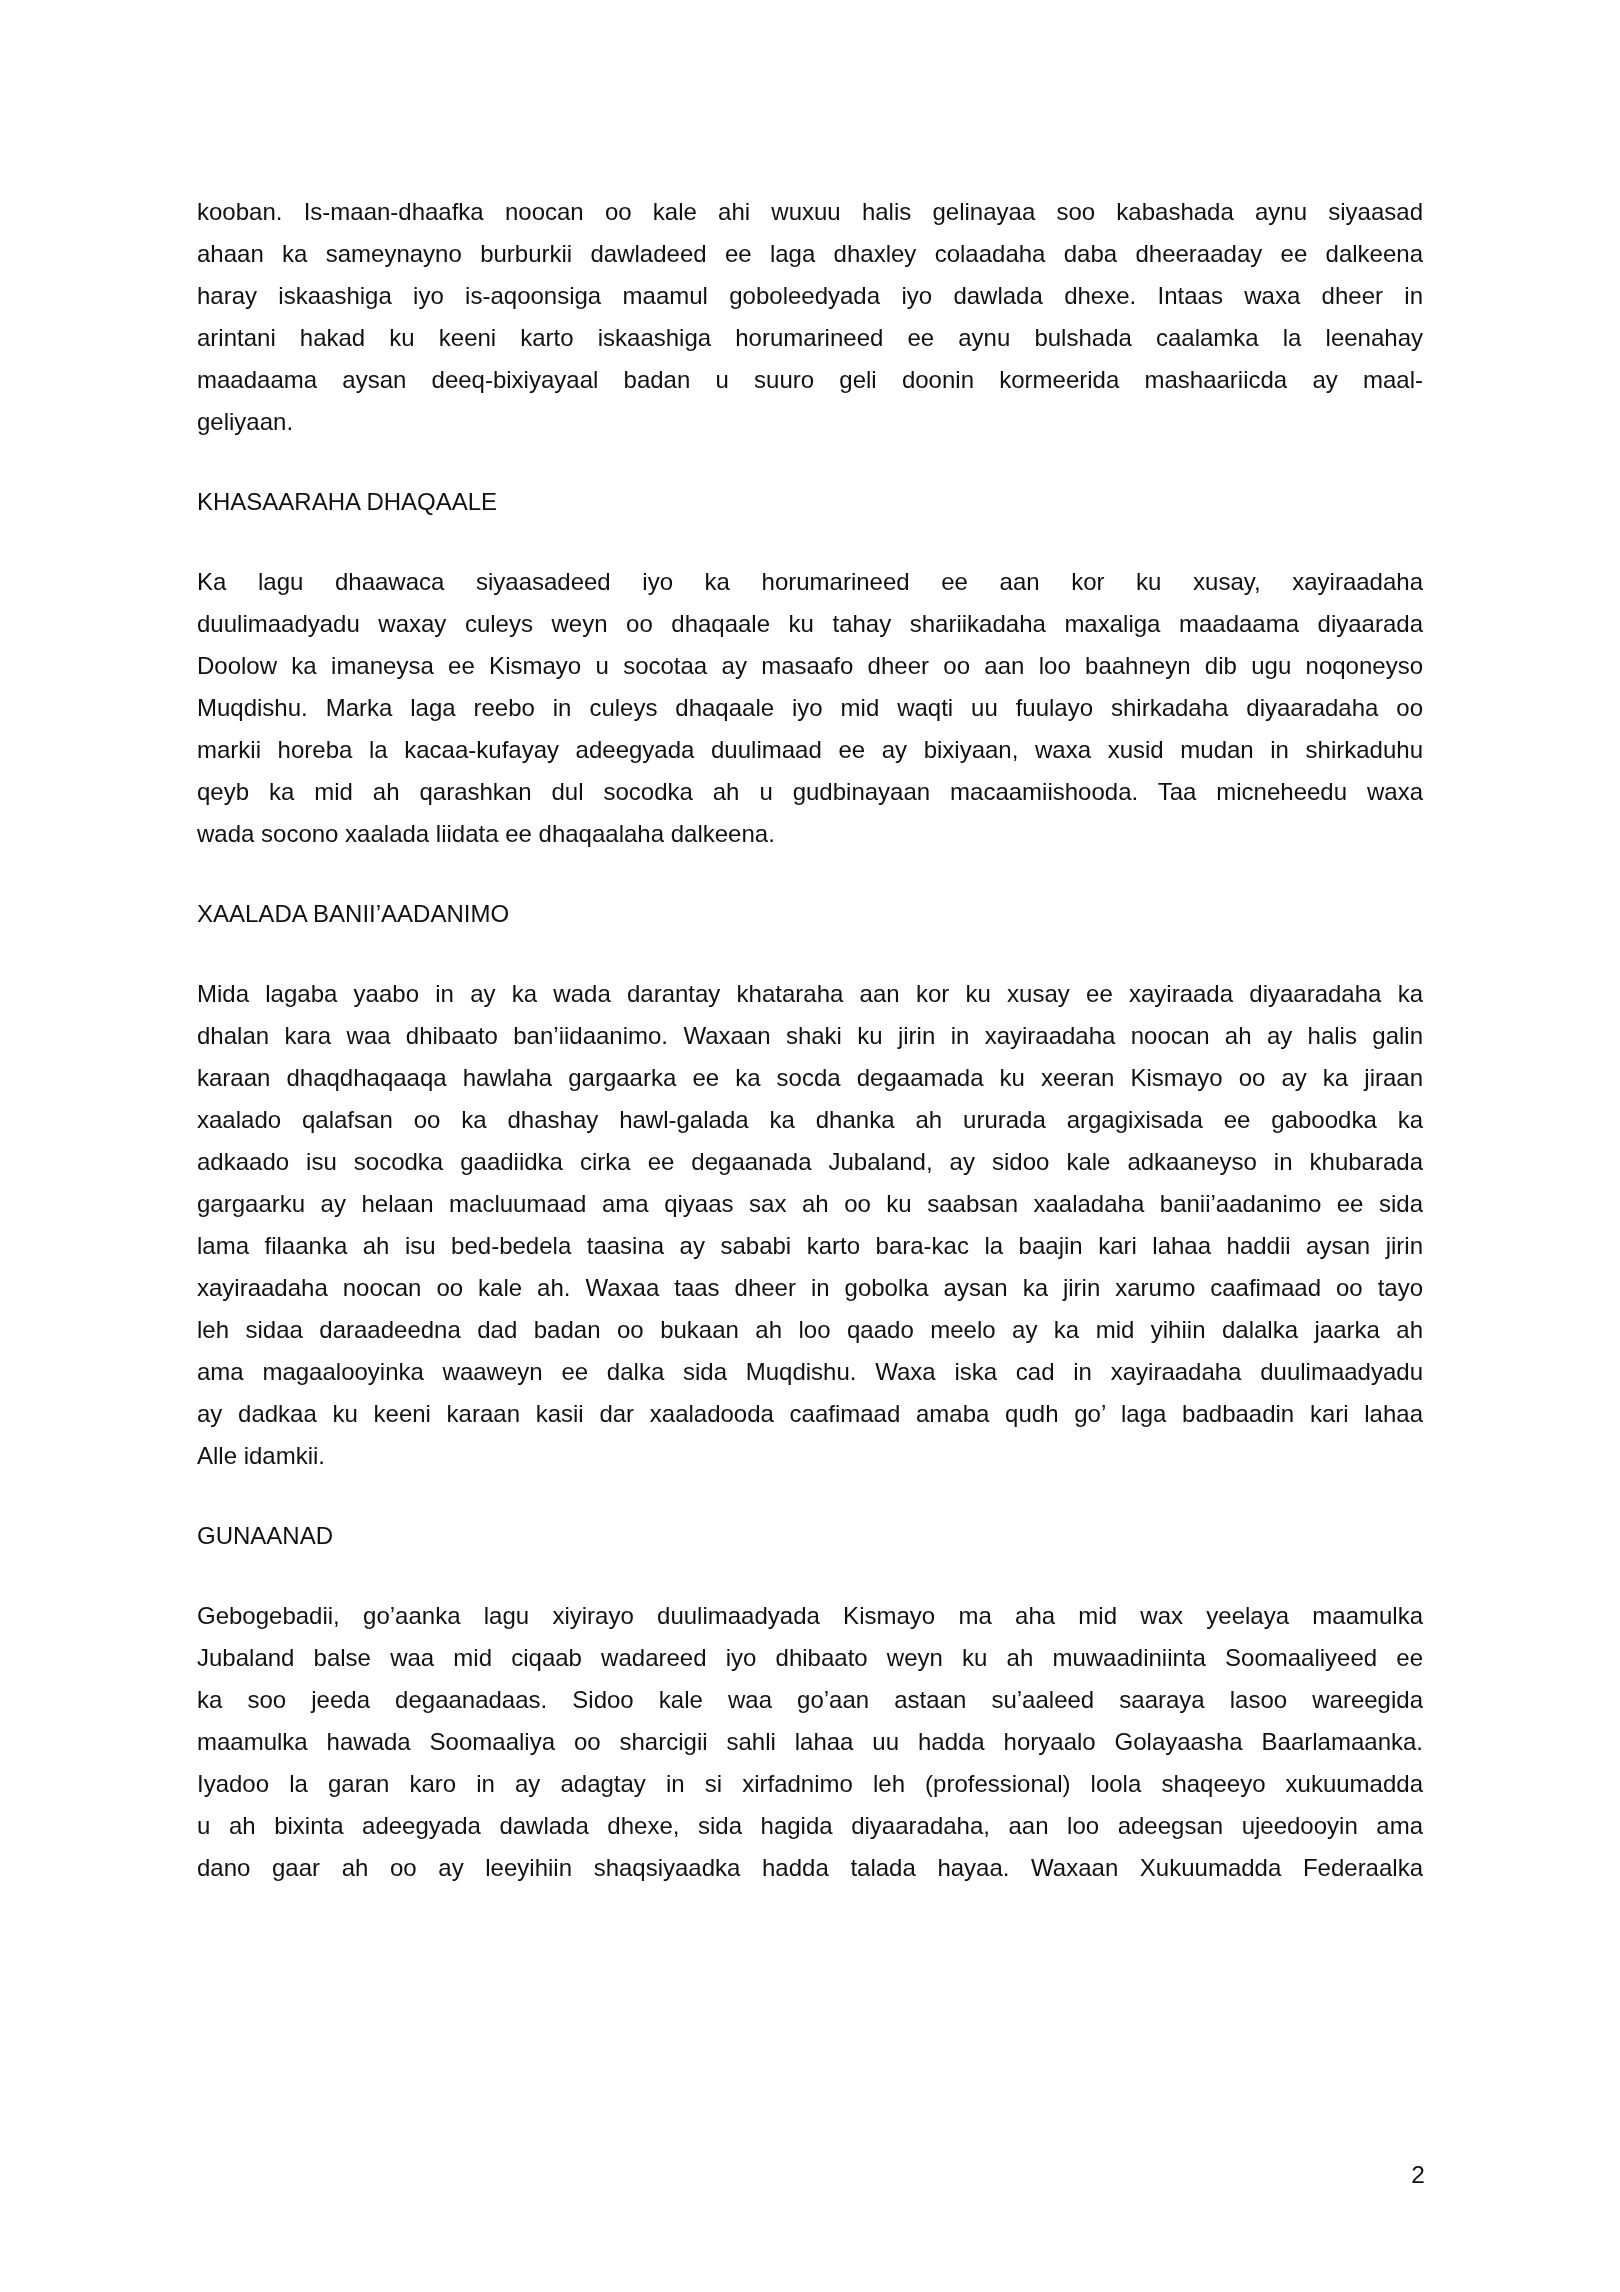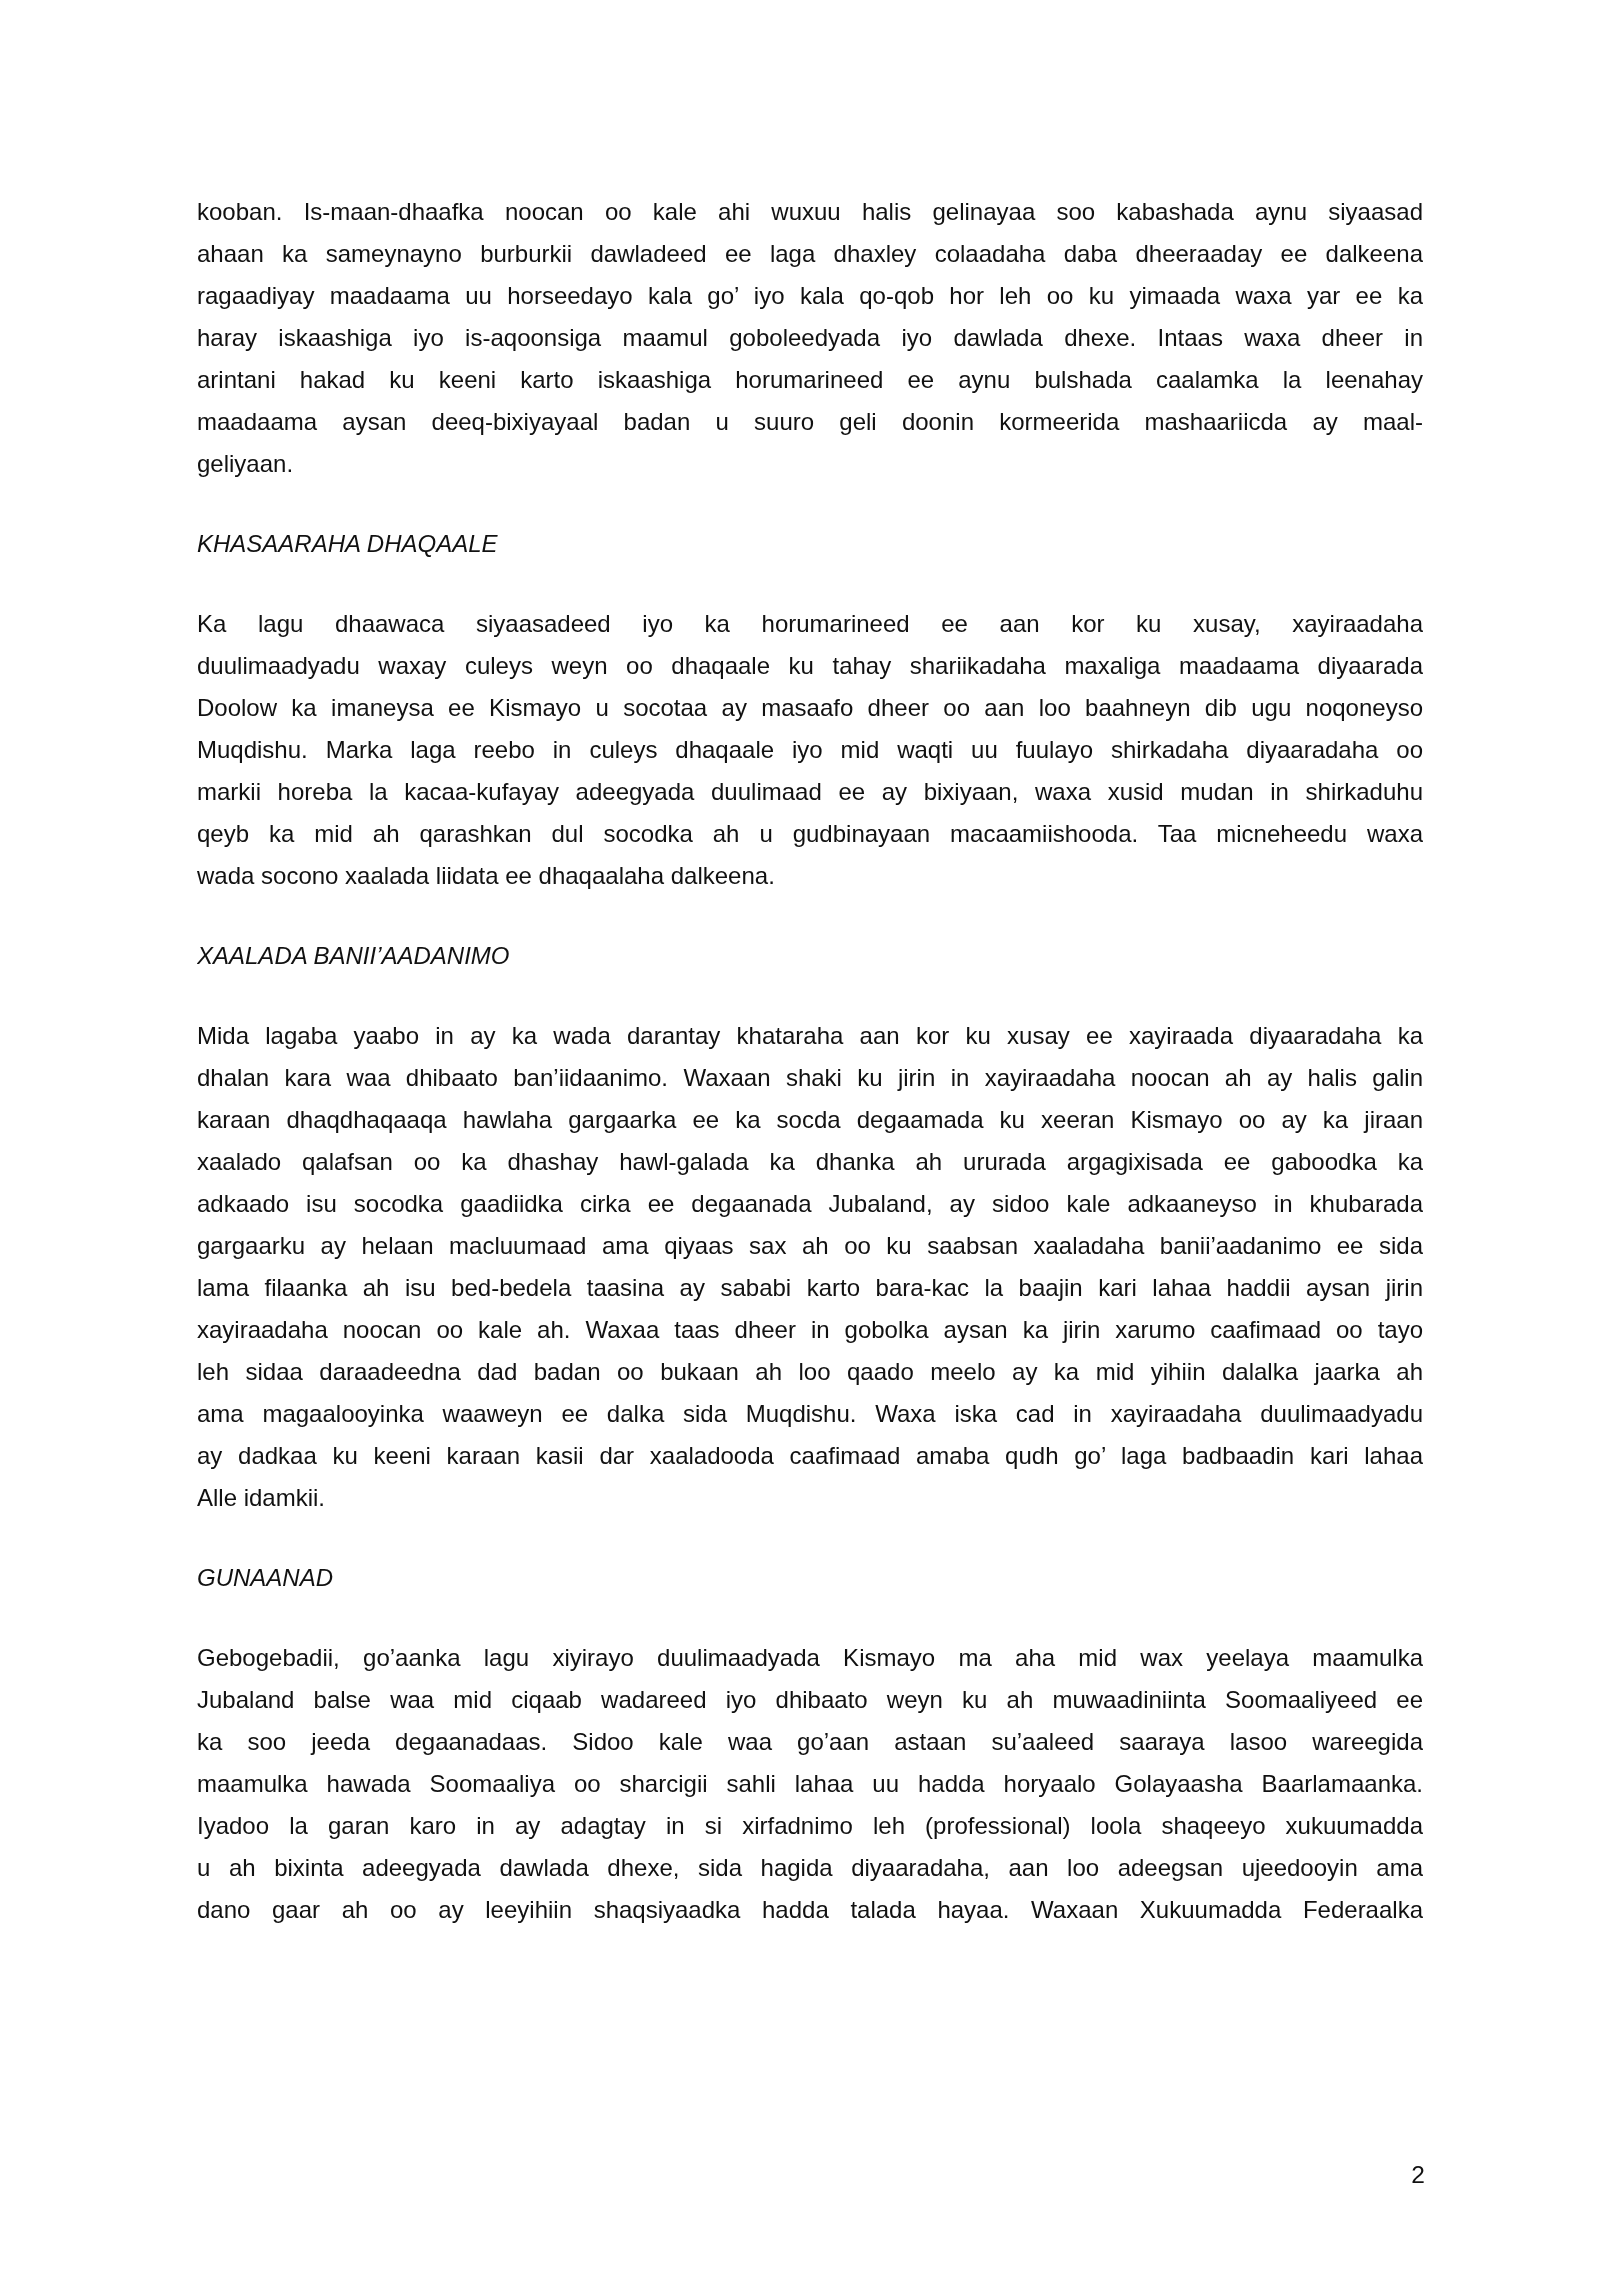--- a/index.html
+++ b/index.html
@@ -13,35 +13,34 @@
     font-family: "Liberation Sans", sans-serif;
     font-size: 24px; color: #111111;
   }
   .block { margin: 0 0 38px 0; }
   .line {
     display: block; height: 42px; line-height: 42px;
     text-align: justify; text-align-last: justify;
     white-space: normal; overflow: hidden;
   }
   .line.last { text-align: right; text-align-last: left; }
-  .heading .line { text-align: center; text-align-last: left; font-style: italic; }
+  .heading .line { text-align: center; text-align-last: left; }
   .page-number {
     position: absolute; left: 1392px; top: 2161px; width: 33px; text-align: right;
     font-family: "Liberation Sans", sans-serif; font-size: 24.5px; color: #111111;
   }
 </style>
 </head>
 <body>
 
 <div class="page">
   <div class="content" id="content">
       <div class="block paragraph">
         <span class="line">kooban. Is-maan-dhaafka noocan oo kale ahi wuxuu halis gelinayaa soo kabashada aynu siyaasad</span>
         <span class="line">ahaan ka sameynayno burburkii dawladeed ee laga dhaxley colaadaha daba dheeraaday ee dalkeena</span>
-        <span class="line">ragaadiyay maadaama uu horseedayo kala go’ iyo kala qo-qob hor leh oo ku yimaada waxa yar ee ka</span>
         <span class="line">haray iskaashiga iyo is-aqoonsiga maamul goboleedyada iyo dawlada dhexe. Intaas waxa dheer in</span>
         <span class="line">arintani hakad ku keeni karto iskaashiga horumarineed ee aynu bulshada caalamka la leenahay</span>
         <span class="line">maadaama aysan deeq-bixiyayaal badan u suuro geli doonin kormeerida mashaariicda ay maal-</span>
         <span class="line last">geliyaan.</span>
       </div>
       <div class="block heading">
         <span class="line last">KHASAARAHA DHAQAALE</span>
       </div>
       <div class="block paragraph">
         <span class="line">Ka lagu dhaawaca siyaasadeed iyo ka horumarineed ee aan kor ku xusay, xayiraadaha</span>

